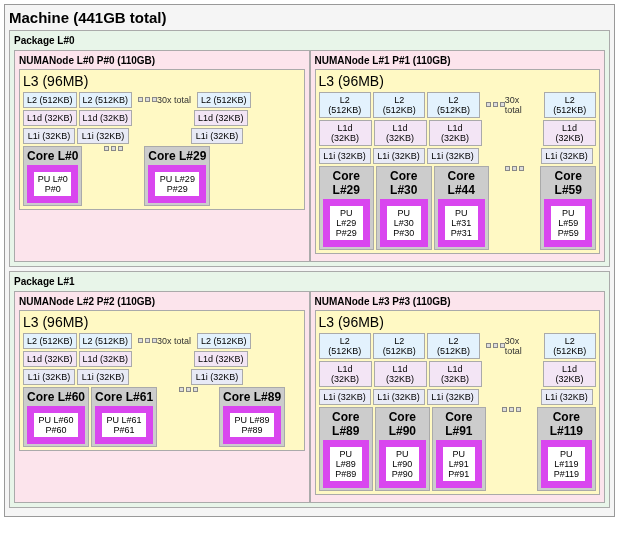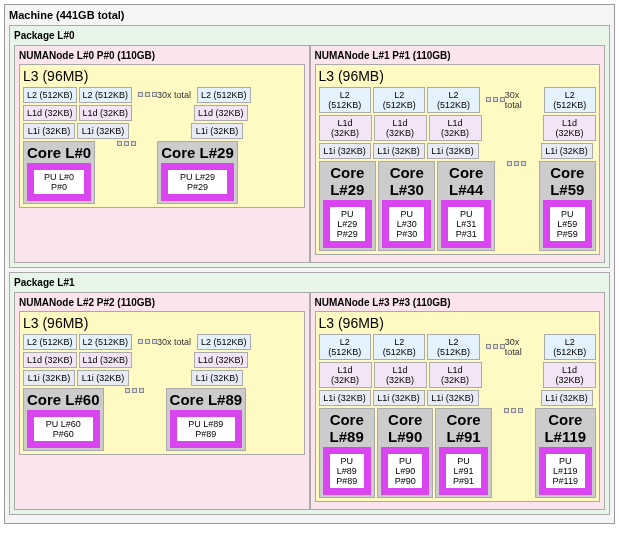--- a/index.html
+++ b/index.html
@@ -9,21 +9,21 @@
       background: #fff;
       padding: 4px;
       width: 619px;
     }
     .machine-box {
       border: 1px solid #999;
       background: #f5f5f5;
       padding: 4px;
     }
     .machine-title {
-      font-size: 11px;
+      font-size: 15px;
       font-weight: bold;
       margin-bottom: 4px;
     }
     .package-box {
       border: 1px solid #aaa;
       background: #e8f5e9;
       padding: 4px;
       margin-bottom: 4px;
     }
     .package-title {
@@ -99,21 +99,21 @@
       align-items: flex-start;
       margin-top: 2px;
     }
     .core-box {
       border: 1px solid #aaa;
       background: #ccc;
       padding: 2px 3px;
       min-width: 52px;
     }
     .core-title {
-      font-size: 15px;
+      font-size: 12px;
       font-weight: bold;
       text-align: center;
       margin-bottom: 2px;
     }
     .pu-box {
       border: 7px solid #d946ef;
       background: #fff;
       padding: 2px 3px;
       font-size: 9px;
       text-align: center;
@@ -284,20 +284,24 @@
             <div class="cache-box l1i">L1i (32KB)</div>
             <div style="width:58px"></div>
             <div class="cache-box l1i">L1i (32KB)</div>
           </div>
 
           <div class="core-row">
             <div class="core-box">
               <div class="core-title">Core L#60</div>
               <div class="pu-box">PU L#60<br>P#60</div>
             </div>
+            <div class="core-box">
+              <div class="core-title">Core L#61</div>
+              <div class="pu-box">PU L#61<br>P#61</div>
+            </div>
             <div style="width:58px; display:flex; align-items:center; justify-content:center;">
               <div class="dots">
                 <div class="dot"></div>
                 <div class="dot"></div>
                 <div class="dot"></div>
               </div>
             </div>
             <div class="core-box">
               <div class="core-title">Core L#89</div>
               <div class="pu-box">PU L#89<br>P#89</div>

